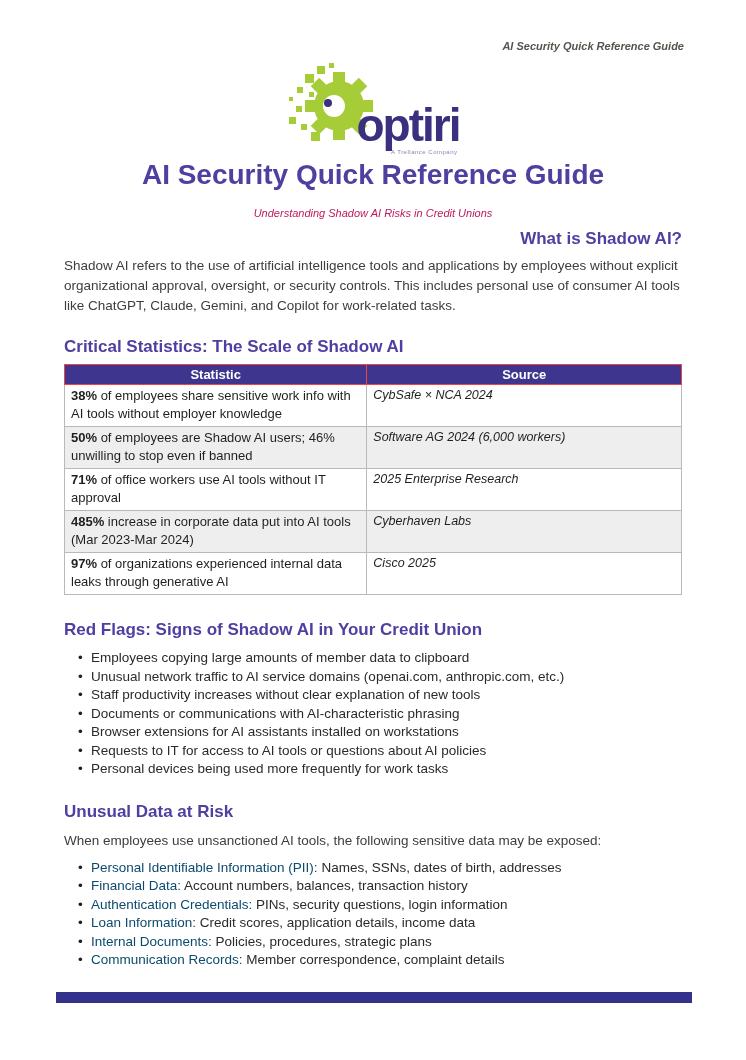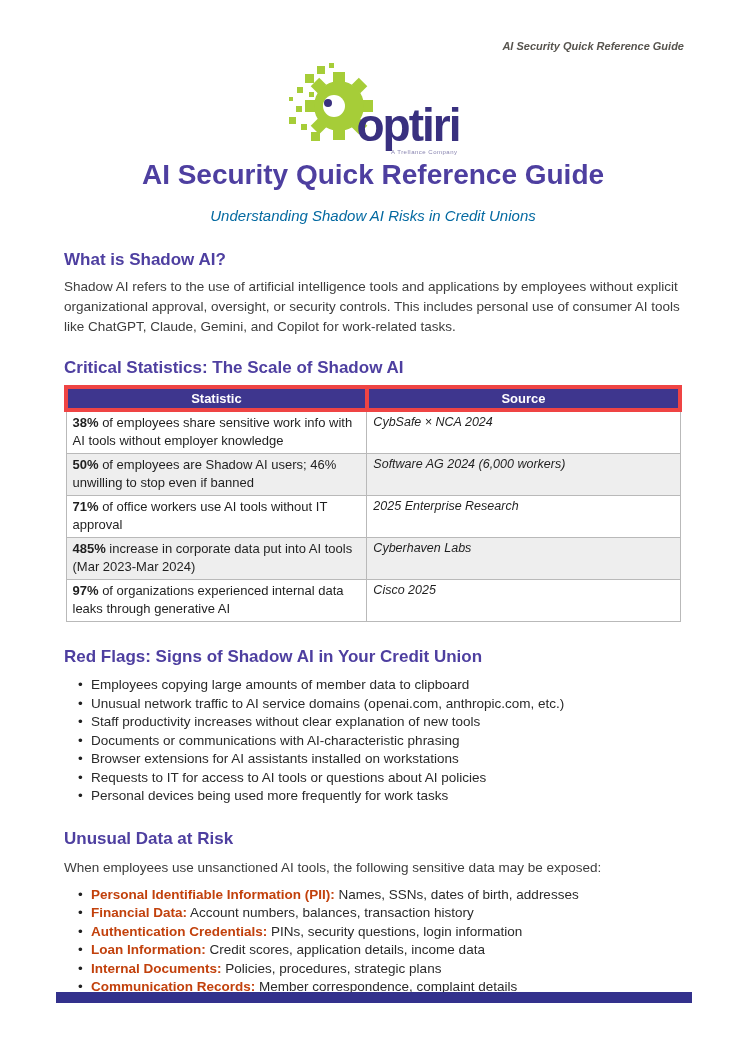--- a/index.html
+++ b/index.html
@@ -31,41 +31,41 @@
     position:absolute; right:2px; bottom:-7px;
     font-size:6px; letter-spacing:0.5px; color:#8884b0;
   }
   .page-title {
     margin-top:10px; text-align:center;
     font-size:28px; font-weight:bold; color:#4e3fa0;
     line-height:34px;
   }
   .page-subtitle {
     margin-top:15px; text-align:center;
-    font-size:15px; font-style:italic; color:#0369a1;
+    font-size:11px; font-style:italic; color:#be185d;
   }
   .content { margin:0 64px; }
   h2.section-heading {
     font-size:17px; font-weight:bold; color:#4e3fa0;
     line-height:20px;
   }
-  .h-what { margin-top:26px; }
+  .h-what { margin-top:10px;text-align:right; }
   .h-stats { margin-top:21px; }
   .h-flags { margin-top:25px; }
   .h-member { margin-top:23px; }
   .body-par { margin-top:7px; font-size:13.5px; line-height:20px; color:#3d3d3d; }
   table.stats {
     margin-top:7px; width:100%;
     border-collapse:collapse;
     font-size:13px;
   }
   table.stats th {
     background:#3e368e; color:#ffffff;
     font-weight:bold; font-size:13px;
-    padding:2px 6px; border:4px solid #ef4444;
+    padding:2px 6px; border:1px solid #ef4444;
     text-align:center;
   }
   table.stats td {
     border:1px solid #b9b9b9;
     padding:2px 6px 4px 6px;
     vertical-align:top;
     line-height:17.5px;
     color:#1f1f1f;
   }
   table.stats td.stat { width:49%; }
@@ -73,21 +73,21 @@
   table.stats tbody tr:nth-child(even) { background:#eeeeee; }
   .b { font-weight:bold; }
   ul.bullets { margin-top:9px; margin-left:14px; list-style:none; }
   ul.bullets li {
     position:relative; padding-left:13px;
     font-size:13.5px; line-height:18.5px; color:#2a2a2a;
   }
   ul.bullets li::before {
     content:"\2022"; position:absolute; left:0; top:0; color:#1f1f1f;
   }
-  .lead { color:#c2410c; font-weight:bold; }
+  .lead { color:#0c4a6e; font-weight:normal; }
   .intro { margin-top:9px; font-size:13.5px; line-height:19px; color:#3d3d3d; }
   .footer {
     position:absolute; top:1006px; left:0; width:100%;
     text-align:center; font-size:11px; color:#7f7f7f;
   }
   .bottom-bar {
     position:absolute; left:56px; bottom:1px;
     width:636px; height:11px; background:#33318c;
   }
 </style>

